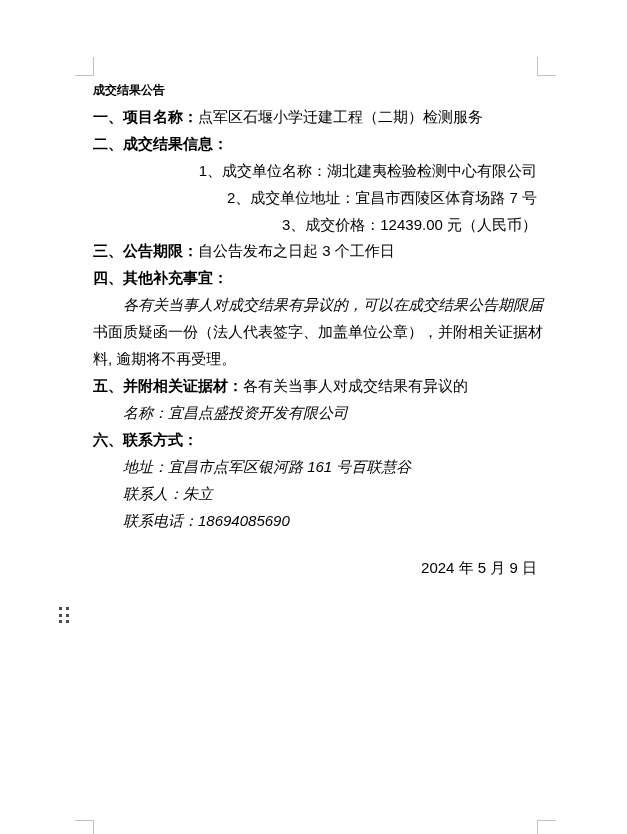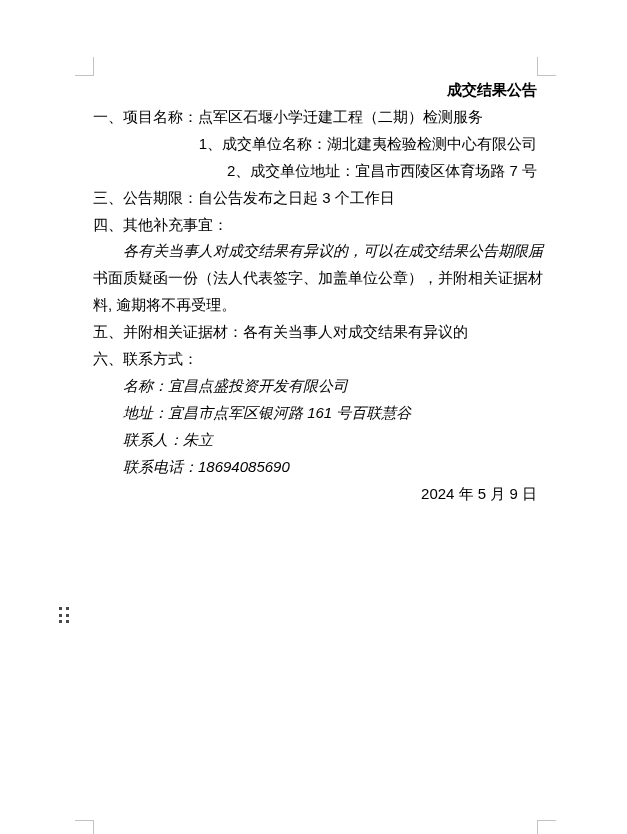--- a/index.html
+++ b/index.html
@@ -45,29 +45,30 @@
   .content {
     position: absolute;
     left: 93px;
     top: 77px;
     width: 444px;
     font-size: 15px;
     line-height: 26.9px;
   }
   .content div { white-space: nowrap; }
   .doc-title {
-    text-align: right;
+    text-align: left;
     font-weight: bold;
-    font-size: 15px;
+    font-size: 12px;
   }
-  .line b { font-weight: normal; }
+  .line b { font-weight: bold; }
   .sub   { padding-left: 25px; text-align: right; }
   .ind   { padding-left: 30px; font-style: italic; }
   .date-line {
     text-align: right;
+    margin-top: 21px;
   }
 </style>
 </head>
 <body>
 
 <div class="page">
 
   <span class="crop tl"></span>
   <span class="crop tr"></span>
   <span class="crop bl"></span>
@@ -83,42 +84,46 @@
   </span>
 
   <div class="content">
 
     <div class="doc-title">成交结果公告</div>
 
     <div class="line">
       <b>一、项目名称：</b><span>点军区石堰小学迁建工程（二期）检测服务</span>
     </div>
 
+    <div class="line">
+      <b>二、成交结果信息：</b>
+    </div>
     <div class="line sub">1、成交单位名称：湖北建夷检验检测中心有限公司</div>
     <div class="line sub">2、成交单位地址：宜昌市西陵区体育场路 7 号</div>
+    <div class="line sub">3、成交价格：12439.00 元（人民币）</div>
 
     <div class="line">
       <b>三、公告期限：</b><span>自公告发布之日起 3 个工作日</span>
     </div>
 
     <div class="line">
       <b>四、其他补充事宜：</b>
     </div>
     <div class="line ind">各有关当事人对成交结果有异议的，可以在成交结果公告期限届</div>
     <div class="line">书面质疑函一份（法人代表签字、加盖单位公章），并附相关证据材</div>
     <div class="line">料, 逾期将不再受理。</div>
 
     <div class="line">
       <b>五、并附相关证据材：</b><span>各有关当事人对成交结果有异议的</span>
     </div>
 
+    <div class="line ind">名称：宜昌点盛投资开发有限公司</div>
     <div class="line">
       <b>六、联系方式：</b>
     </div>
-    <div class="line ind">名称：宜昌点盛投资开发有限公司</div>
     <div class="line ind">地址：宜昌市点军区银河路 161 号百联慧谷</div>
     <div class="line ind">联系人：朱立</div>
     <div class="line ind">联系电话：18694085690</div>
 
     <div class="line date-line">2024 年 5 月 9 日</div>
 
   </div>
 </div>
 
 </body></html>

